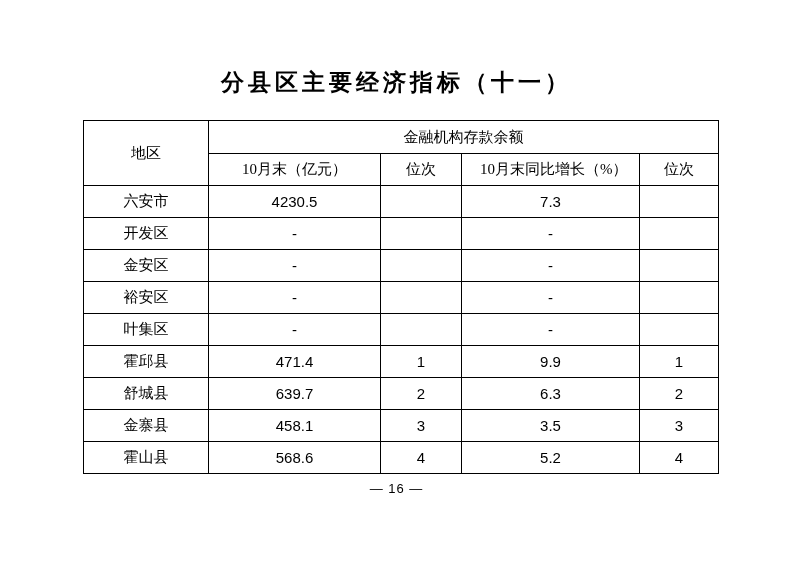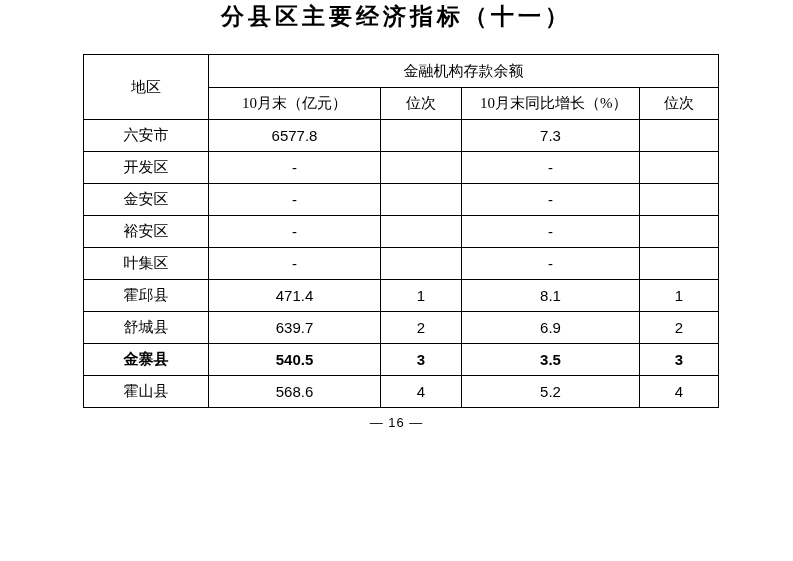--- a/index.html
+++ b/index.html
@@ -9,20 +9,21 @@
     font-family: "Liberation Sans", sans-serif;
     color: #000000;
     overflow: hidden;
   }
   .page {
     position: relative;
     width: 793px; height: 561px;
     background: #ffffff;
   }
   .doc-title {
+    margin-top: 66px;
     text-align: center;
     font-size: 23px;
     font-weight: bold;
     letter-spacing: 4px;
     line-height: 32px;
     color: #000000;
   }
   table.stats {
     border-collapse: collapse;
     table-layout: fixed;
@@ -36,21 +37,21 @@
     vertical-align: middle;
     font-size: 15px;
     font-weight: normal;
     padding: 0 18px;
     overflow: hidden;
     white-space: nowrap;
   }
   table.stats thead tr.group-row th { height: 33px; }
   table.stats thead tr.sub-row th { height: 32px; font-family: Liberation Serif, serif; }
   table.stats tbody td { height: 32px; }
-  table.stats tbody tr.bold-row td { font-weight: bold; margin-top: 17px; }
+  table.stats tbody tr.bold-row td { font-weight: normal; margin-top: 17px; }
   .page-number {
     margin-top: 7px;
     text-align: center;
     font-size: 13px;
     color: #000000;
     letter-spacing: 1px;
   }
 </style>
 </head>
 <body>
@@ -75,21 +76,21 @@
       <tr class="sub-row">
         <th>10月末（亿元）</th>
         <th>位次</th>
         <th>10月末同比增长（%）</th>
         <th>位次</th>
       </tr>
     </thead>
     <tbody>
         <tr>
           <td>六安市</td>
-          <td>6577.8</td>
+          <td>4230.5</td>
           <td></td>
           <td>7.3</td>
           <td></td>
         </tr>
         <tr>
           <td>开发区</td>
           <td>-</td>
           <td></td>
           <td>-</td>
           <td></td>
@@ -112,33 +113,33 @@
           <td>叶集区</td>
           <td>-</td>
           <td></td>
           <td>-</td>
           <td></td>
         </tr>
         <tr>
           <td>霍邱县</td>
           <td>471.4</td>
           <td>1</td>
-          <td>8.1</td>
+          <td>9.9</td>
           <td>1</td>
         </tr>
         <tr>
           <td>舒城县</td>
           <td>639.7</td>
           <td>2</td>
-          <td>6.9</td>
+          <td>6.3</td>
           <td>2</td>
         </tr>
         <tr class="bold-row">
           <td>金寨县</td>
-          <td>540.5</td>
+          <td>458.1</td>
           <td>3</td>
           <td>3.5</td>
           <td>3</td>
         </tr>
         <tr>
           <td>霍山县</td>
           <td>568.6</td>
           <td>4</td>
           <td>5.2</td>
           <td>4</td>

